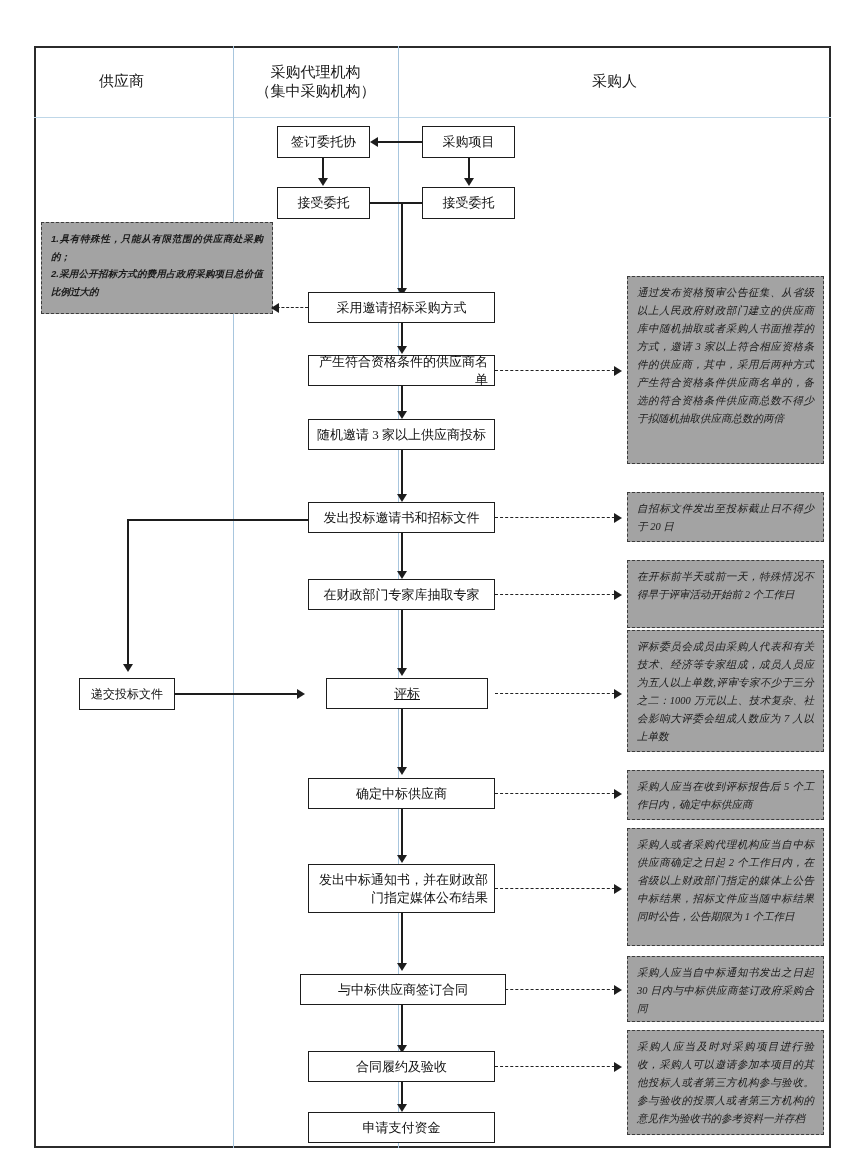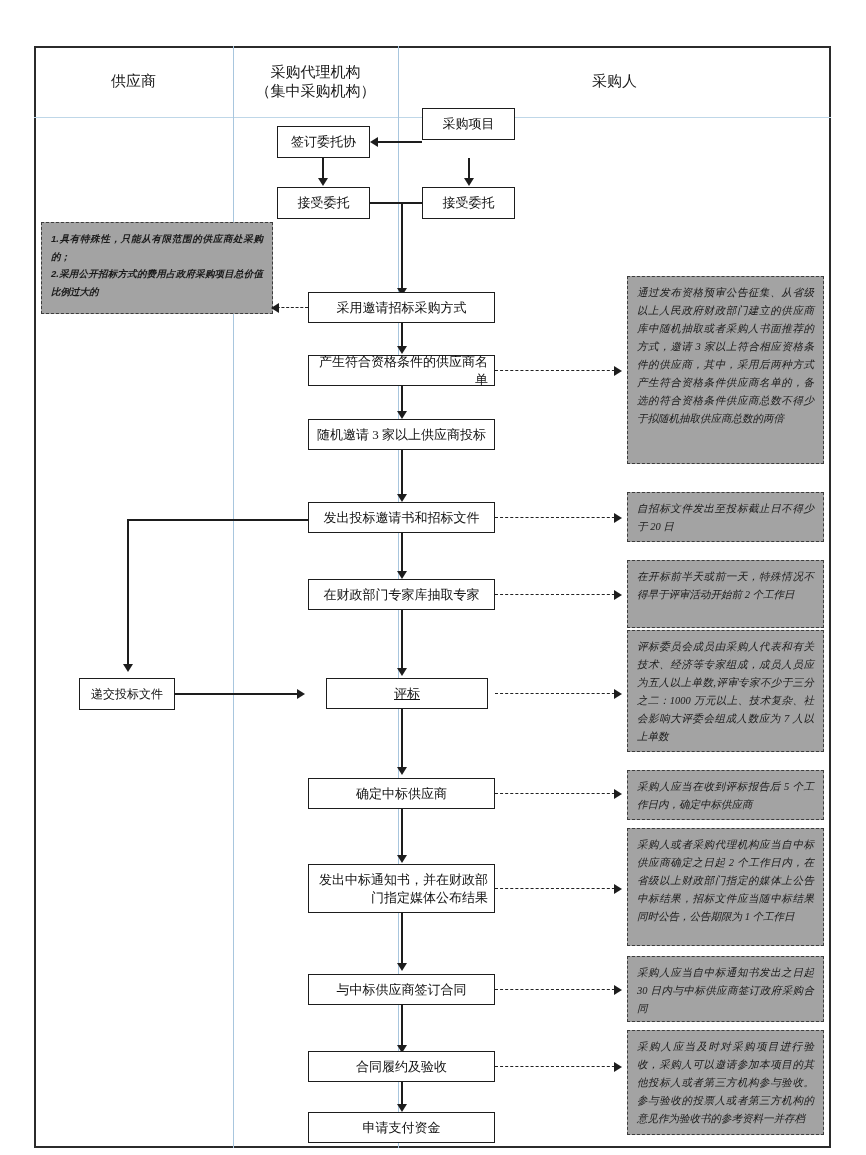--- a/index.html
+++ b/index.html
@@ -41,21 +41,21 @@
     position:absolute;left:34px;top:117px;width:797px;height:1px;
     background:#bfd7e8;
   }
   .lane-head{
     position:absolute;top:46px;height:71px;
     display:flex;align-items:center;justify-content:center;
     flex-direction:column;
     font-size:15px;line-height:1.25;color:#1a1a1a;
     text-align:center;
   }
-  .lane-head.h1{left:34px;width:199px;}
+  .lane-head.h1{left:22px;width:199px;}
   .lane-head.h2{left:233px;width:165px;}
   .lane-head.h3{left:398px;width:433px;}
 
   
   .node{
     position:absolute;
     box-sizing:border-box;
     border:1.5px solid #1d1d1d;
     background:#ffffff;
     display:flex;align-items:center;justify-content:center;
@@ -137,21 +137,21 @@
   </div>
   <div class="lane-head h3">
     <span>采购人</span>
   </div>
   <div class="lane-head h2">
     <span>采购代理机构</span>
     <span>（集中采购机构）</span>
   </div>
 
   <div class="node" style="left:277px;top:126px;width:93px;height:32px;">签订委托协</div>
-  <div class="node" style="left:422px;top:108px;width:93px;height:32px;">采购项目</div>
+  <div class="node" style="left:422px;top:126px;width:93px;height:32px;">采购项目</div>
 
   <div class="conn h" style="left:378px;top:141px;width:44px;"></div>
   <div class="arrow-l" style="left:370px;top:137px;"></div>
 
   <div class="node" style="left:277px;top:187px;width:93px;height:32px;">接受委托</div>
   <div class="node" style="left:422px;top:187px;width:93px;height:32px;">接受委托</div>
 
   <div class="conn v" style="left:322px;top:158px;width:1.6px;height:21px;"></div>
   <div class="arrow-d" style="left:318px;top:178px;"></div>
 
@@ -239,21 +239,21 @@
   <div class="node" style="left:308px;top:864px;width:187px;height:49px;">发出中标通知书，并在财政部门指定媒体公布结果</div>
   <div class="dash-h" style="left:495px;top:888px;width:125px;"></div>
   <div class="arrow-r" style="left:614px;top:884px;"></div>
   <div class="note" style="left:627px;top:828px;width:197px;height:118px;">
     <div>采购人或者采购代理机构应当自中标供应商确定之日起 2 个工作日内，在省级以上财政部门指定的媒体上公告中标结果，招标文件应当随中标结果同时公告，公告期限为 1 个工作日</div>
   </div>
 
   <div class="conn v" style="left:401px;top:913px;height:54px;"></div>
   <div class="arrow-d" style="left:397px;top:963px;"></div>
 
-  <div class="node" style="left:308px;top:974px;width:187px;height:31px;">与中标供应商签订合同</div>
+  <div class="node" style="left:300px;top:974px;width:206px;height:31px;">与中标供应商签订合同</div>
   <div class="dash-h" style="left:495px;top:989px;width:125px;"></div>
   <div class="arrow-r" style="left:614px;top:985px;"></div>
   <div class="note" style="left:627px;top:956px;width:197px;height:66px;">
     <div>采购人应当自中标通知书发出之日起 30 日内与中标供应商签订政府采购合同</div>
   </div>
 
   <div class="conn v" style="left:401px;top:1005px;height:44px;"></div>
   <div class="arrow-d" style="left:397px;top:1045px;"></div>
 
   <div class="node" style="left:308px;top:1051px;width:187px;height:31px;">合同履约及验收</div>

